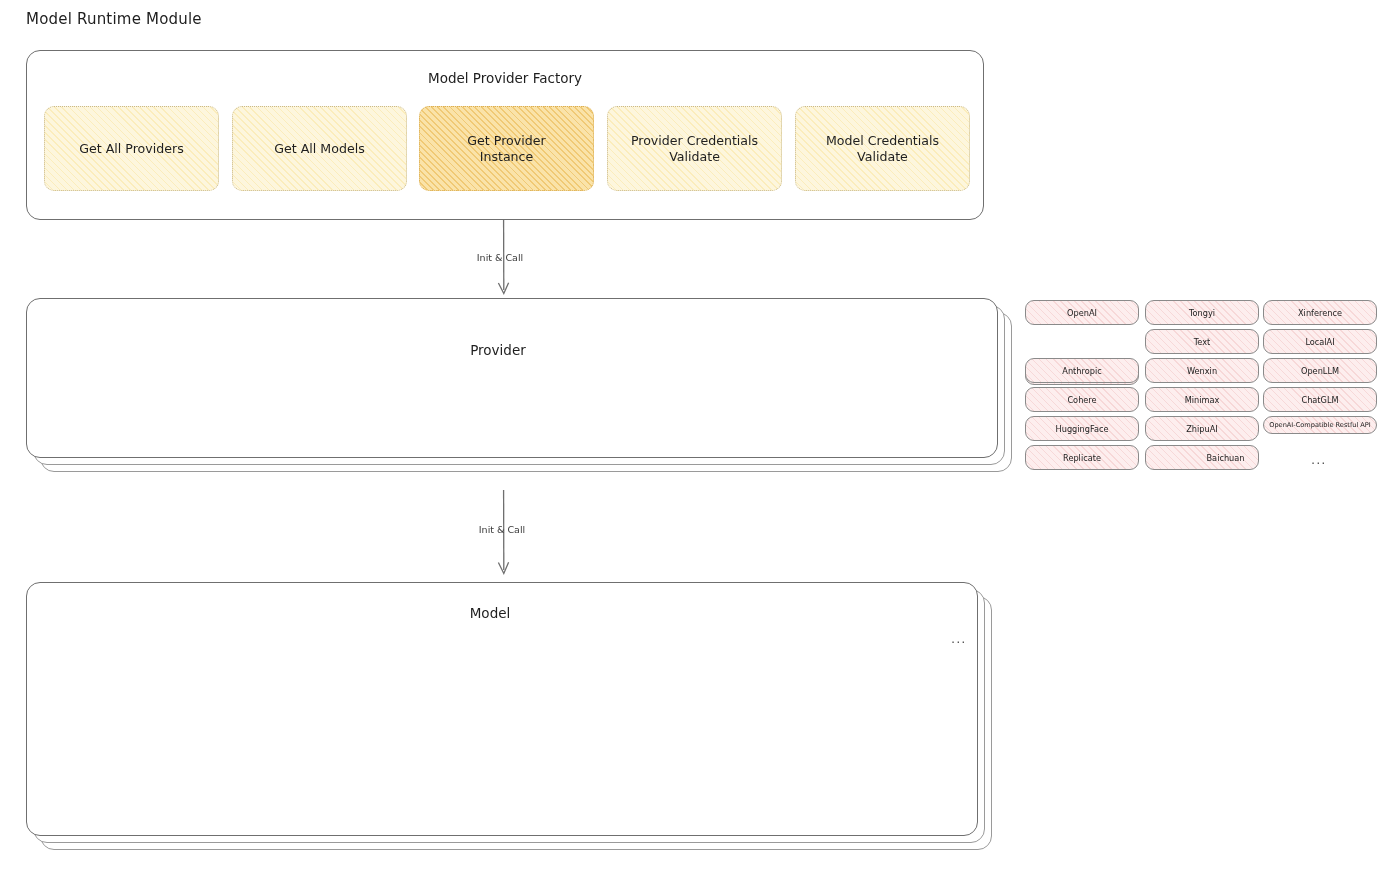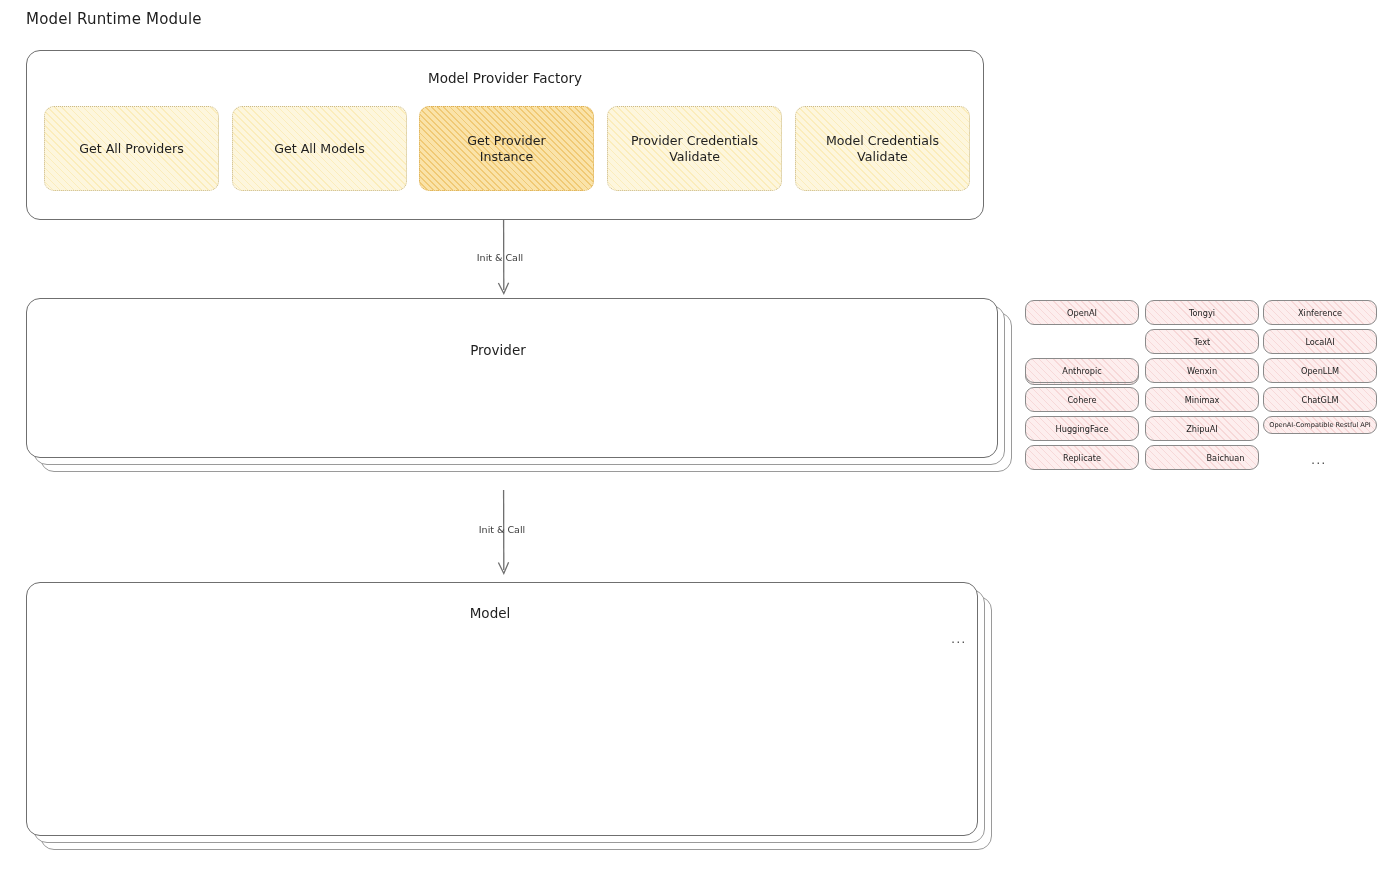--- a/index.html
+++ b/index.html
@@ -184,21 +184,21 @@
       <div class="pill" style="left: 1025px; top: 300px; width: 114px; height: 25px;">OpenAI</div>
       <div class="pill" style="left: 1025px; top: 329px; width: 114px; height: 25px; margin-top: 31px;">Azure OpenAI</div>
       <div class="pill" style="left: 1025px; top: 358px; width: 114px; height: 25px;">Anthropic</div>
       <div class="pill" style="left: 1025px; top: 387px; width: 114px; height: 25px;">Cohere</div>
       <div class="pill" style="left: 1025px; top: 416px; width: 114px; height: 25px;">HuggingFace</div>
       <div class="pill" style="left: 1025px; top: 445px; width: 114px; height: 25px;">Replicate</div>
       <div class="pill" style="left: 1145px; top: 300px; width: 114px; height: 25px;">Tongyi</div>
       <div class="pill" style="left: 1145px; top: 329px; width: 114px; height: 25px;">Text</div>
       <div class="pill" style="left: 1145px; top: 358px; width: 114px; height: 25px;">Wenxin</div>
       <div class="pill" style="left: 1145px; top: 387px; width: 114px; height: 25px;">Minimax</div>
-      <div class="pill" style="left: 1145px; top: 416px; width: 114px; height: 25px;">ZhipuAI</div>
+      <div class="pill" style="left: 1145px; top: 416px; width: 114px; height: 25px; border-radius: 10px;">ZhipuAI</div>
       <div class="pill" style="left: 1145px; top: 445px; width: 114px; height: 25px; padding-left: 47px;">Baichuan</div>
       <div class="pill" style="left: 1263px; top: 300px; width: 114px; height: 25px;">Xinference</div>
       <div class="pill" style="left: 1263px; top: 329px; width: 114px; height: 25px;">LocalAI</div>
       <div class="pill" style="left: 1263px; top: 358px; width: 114px; height: 25px;">OpenLLM</div>
       <div class="pill" style="left: 1263px; top: 387px; width: 114px; height: 25px;">ChatGLM</div>
       <div class="pill" style="font-size: 6.6px; left: 1263px; top: 416px; width: 114px; height: 18px;">OpenAI-Compatible Restful API</div>
       <div class="ellipsis" style="left: 1311px; top: 452px;">...</div>
     </div>
 
   <div class="card-ghost" style="left:40px; top:596px; width:952px; height:254px;"></div>

